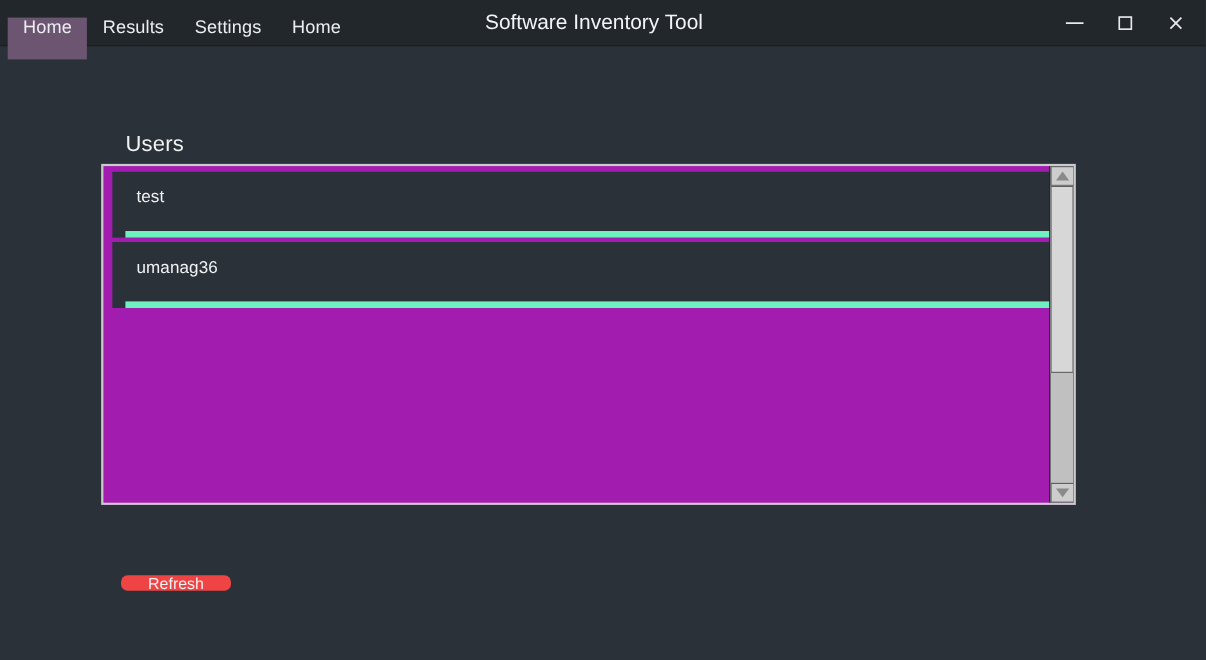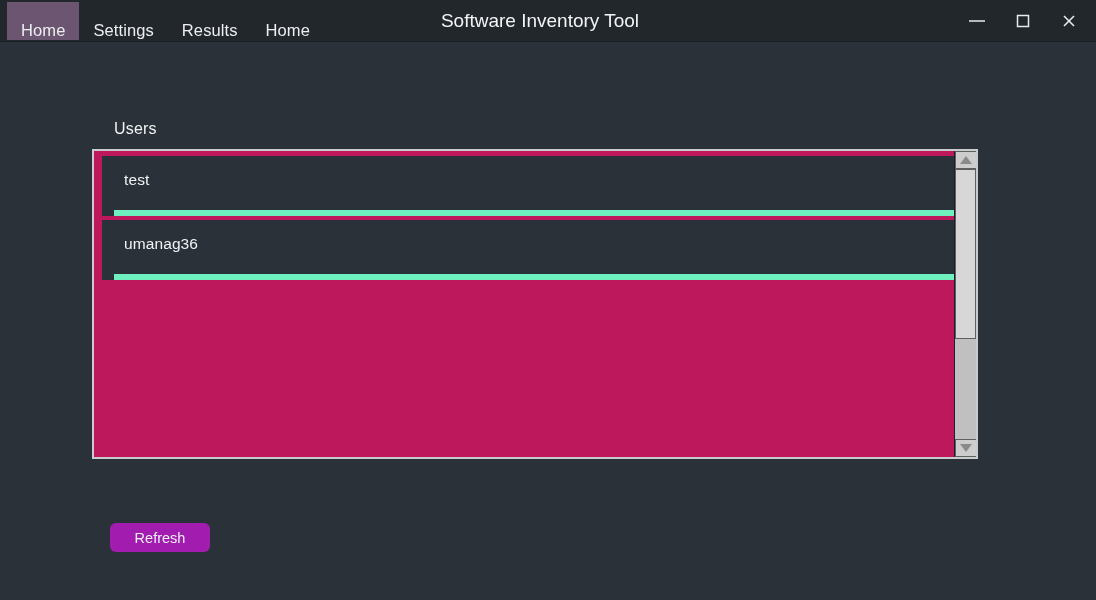--- a/index.html
+++ b/index.html
@@ -28,26 +28,26 @@
 
   .menu {
     display: flex;
     align-items: stretch;
     padding-left: 7px;
     z-index: 2;
   }
 
   .menu-item {
     display: flex;
-    align-items: flex-end;
+    align-items: flex-start;
     padding: 0 14px;
     font-size: 16.5px;
     color: #eceef0;
     height: 38px;
-    margin-top: 2px;
+    margin-top: 16px;
     letter-spacing: 0.1px;
     cursor: default;
   }
 
   .menu-item.active {
     background: #6b5570;
   }
 
   .window-title {
     position: absolute;
@@ -86,33 +86,33 @@
   .content {
     position: relative;
     height: 558px;
     padding: 0;
   }
 
   .section-title {
     position: absolute;
     left: 114px;
     top: 78px;
-    font-size: 16px;
+    font-size: 20px;
     color: #f0f2f4;
     letter-spacing: 0.2px;
   }
 
   .list-wrap {
     position: absolute;
     left: 92px;
     top: 107px;
     width: 886px;
     height: 310px;
     border: 2px solid #c9cbcd;
-    background: #be185d;
+    background: #a21caf;
     overflow: hidden;
   }
 
   .list-inner {
     position: absolute;
     left: 8px;
     top: 5px;
     right: 0;
     bottom: 0;
     overflow: hidden;
@@ -200,46 +200,46 @@
     border-right: 6px solid transparent;
     border-top: 8px solid #8a8a8a;
   }
 
   
   .refresh-btn {
     position: absolute;
     left: 110px;
     top: 481px;
     width: 100px;
-    height: 29px;
-    background: #a21caf;
+    height: 14px;
+    background: #ef4444;
     color: #eef0f2;
     border: none;
     border-radius: 6px;
     font-family: "Liberation Sans", sans-serif;
     font-size: 14.5px;
     cursor: default;
   }
 </style>
 </head>
 <body>
 
 <div class="titlebar">
 
   <div class="window-title">Software Inventory Tool</div>
 
   <div class="menu">
     <div class="menu-item active">
       <span>Home</span>
     </div>
     <div class="menu-item">
+      <span>Results</span>
+    </div>
+    <div class="menu-item">
       <span>Settings</span>
-    </div>
-    <div class="menu-item">
-      <span>Results</span>
     </div>
     <div class="menu-item">
       <span>Home</span>
     </div>
   </div>
 
   <div class="win-controls">
     <div class="win-btn">
       <span>
         <svg width="18" height="12" viewBox="0 0 18 12">

